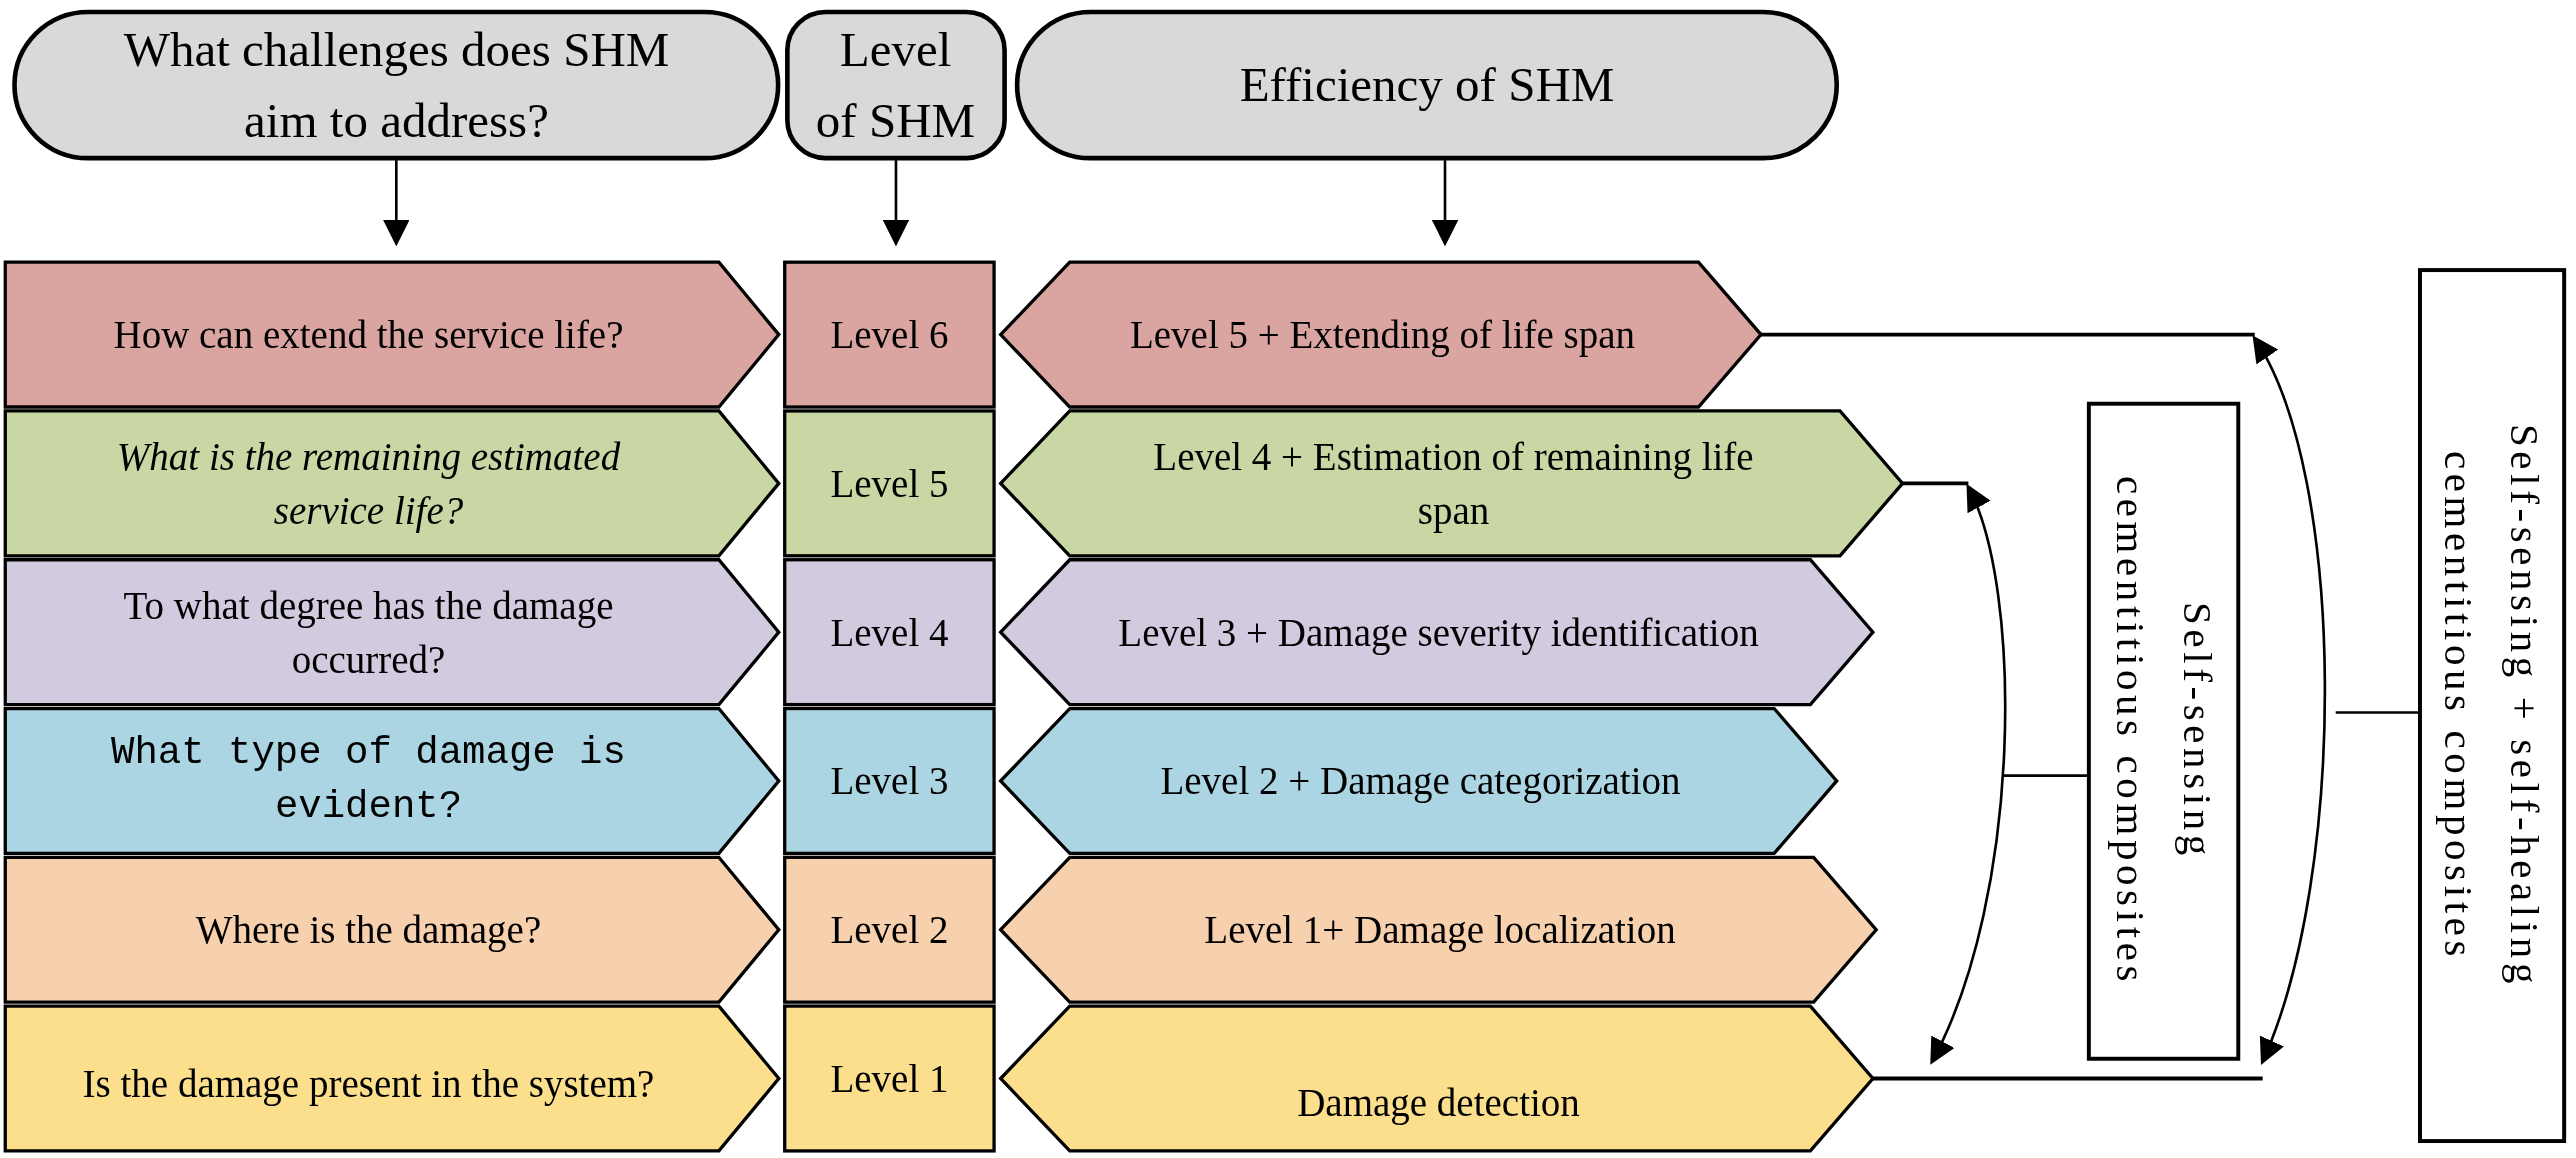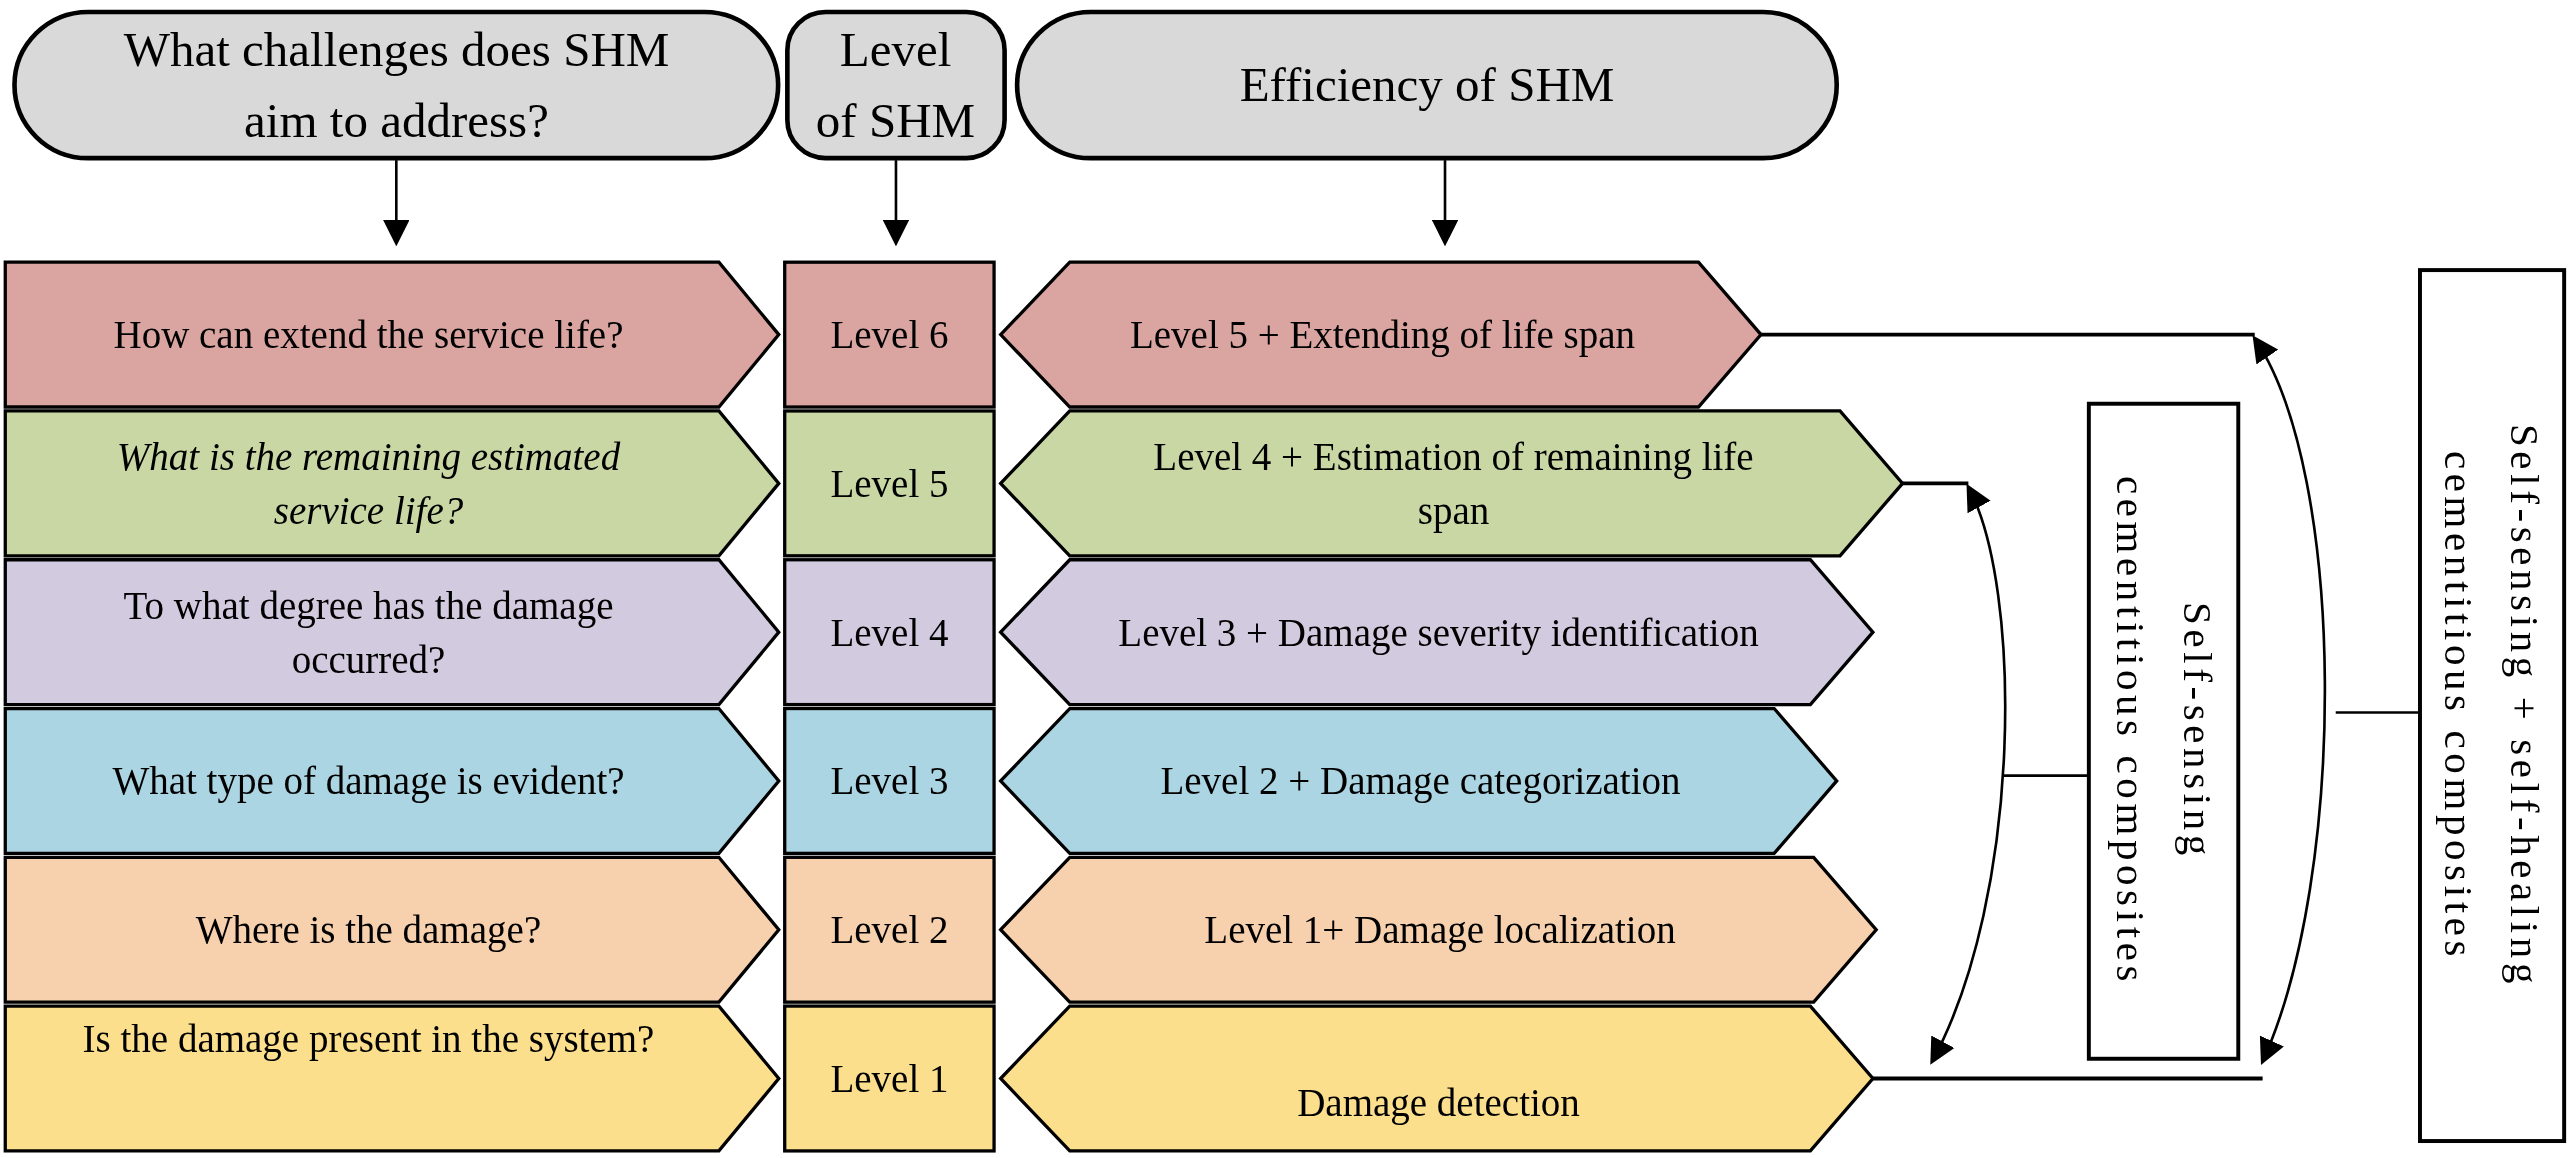--- a/index.html
+++ b/index.html
@@ -102,29 +102,29 @@
 service life?</div>
   <div class="txt level-txt" style="left:785px;top:411px;width:209px;height:145px;">Level 5</div>
   <div class="txt row-txt" style="left:1027px;top:411px;width:853px;height:145px;">Level 4 + Estimation of remaining life
 span</div>
 
   <div class="txt row-txt" style="left:26px;top:560px;width:685px;height:145px;">To what degree has the damage
 occurred?</div>
   <div class="txt level-txt" style="left:785px;top:560px;width:209px;height:145px;">Level 4</div>
   <div class="txt row-txt" style="left:1027px;top:560px;width:823px;height:145px;">Level 3 + Damage severity identification</div>
 
-  <div class="txt row-txt" style="left:26px;top:708px;width:685px;height:145px;">What type of damage is evident?</div>
+  <div class="txt row-txt" style="left:26px;top:708px;width:685px;height:145px;font-family:Liberation Mono, monospace;">What type of damage is evident?</div>
   <div class="txt level-txt" style="left:785px;top:708px;width:209px;height:145px;">Level 3</div>
   <div class="txt row-txt" style="left:1027px;top:708px;width:787px;height:145px;">Level 2 + Damage categorization</div>
 
   <div class="txt row-txt" style="left:26px;top:857px;width:685px;height:145px;">Where is the damage?</div>
   <div class="txt level-txt" style="left:785px;top:857px;width:209px;height:145px;">Level 2</div>
   <div class="txt row-txt" style="left:1027px;top:857px;width:826px;height:145px;">Level 1+ Damage localization</div>
 
-  <div class="txt row-txt" style="left:26px;top:968px;width:685px;height:141px;">Is the damage present in the system?</div>
+  <div class="txt row-txt" style="left:26px;top:1013px;width:685px;height:141px;">Is the damage present in the system?</div>
   <div class="txt level-txt" style="left:785px;top:1006px;width:209px;height:145px;">Level 1</div>
   <div class="txt row-txt" style="left:1027px;top:1006px;width:823px;height:145px;margin-top:24px;">Damage detection</div>
 
   <div class="txt vert-txt" style="left:2164px;top:731px;width:648px;height:145px;">Self-sensing
 cementitious composites</div>
   <div class="txt vert-txt" style="left:2492px;top:706px;width:864px;height:140px;">Self-sensing + self-healing
 cementitious composites</div>
 
 </div>
 

